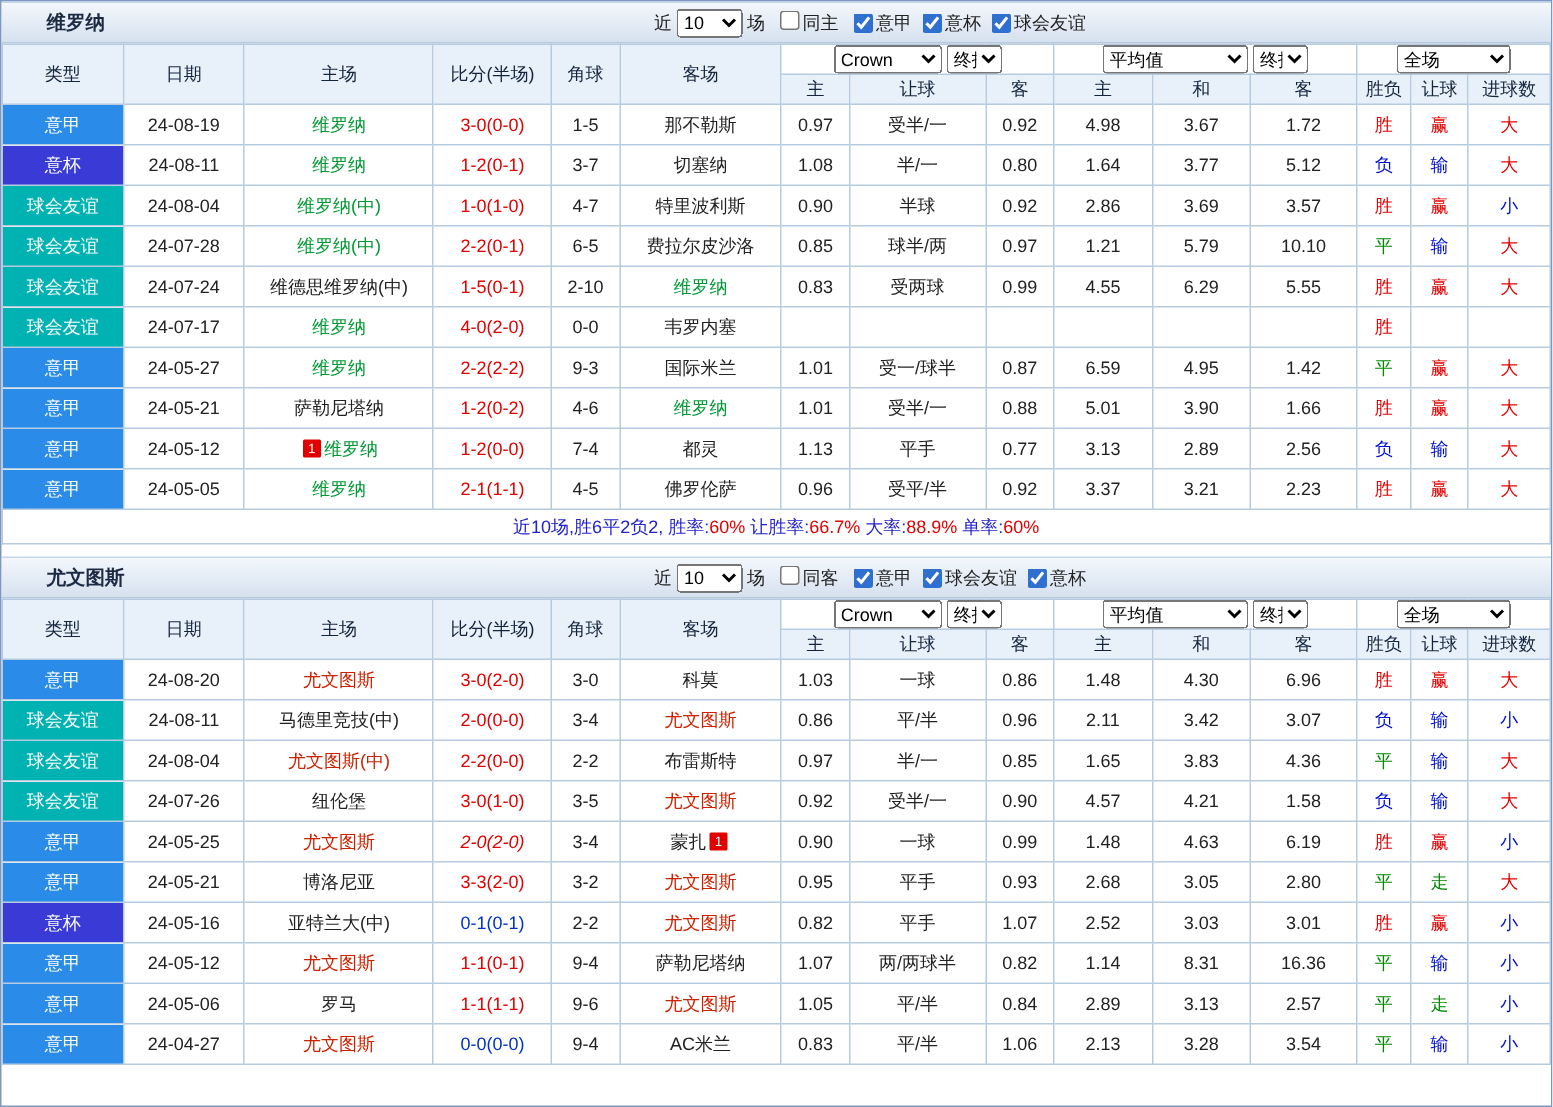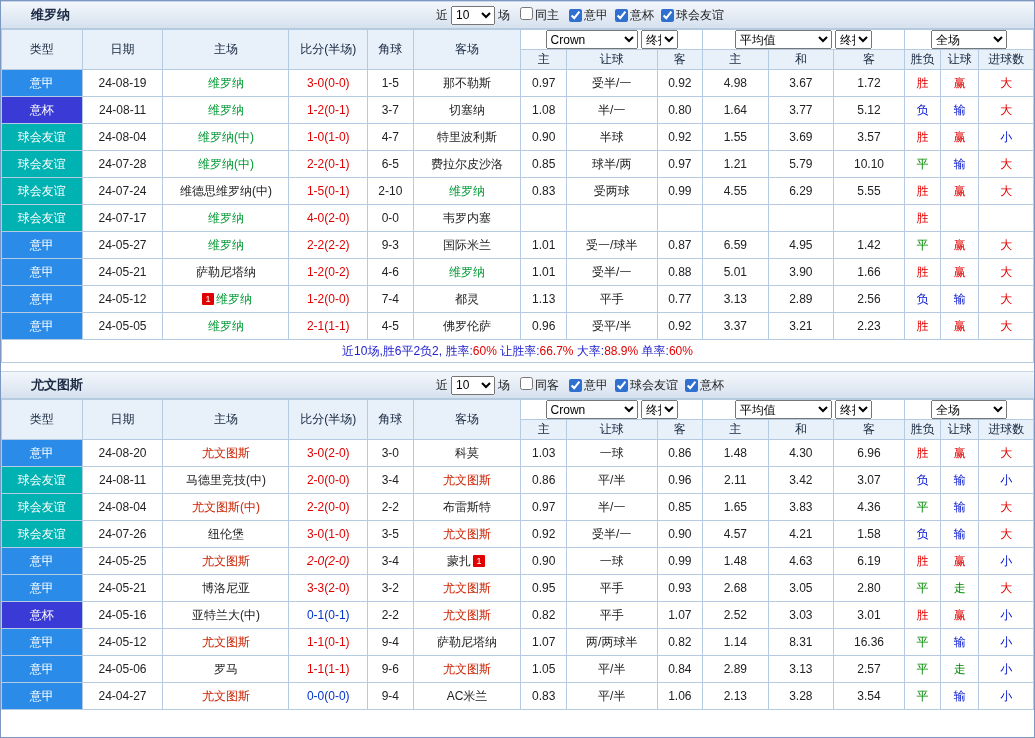--- a/index.html
+++ b/index.html
@@ -28,21 +28,21 @@
   table{border-collapse:collapse;table-layout:fixed;width:100%;font-size:12px}
   th,td{border:1px solid #b5cbe1;text-align:center;padding:0;overflow:hidden;white-space:nowrap}
   thead th{background:#e8f1fa;font-weight:normal;color:#14243c;height:19px}
   thead th.hsel{background:#ffffff}
   tbody td{height:26px;color:#222;background:#fff}
   td.league{color:#fff}
   .badge{display:inline-block;min-width:10px;height:12px;background:#e10000;color:#fff;font-size:9px;line-height:12px;border-radius:1px;margin:0 2px;padding:0 1px;vertical-align:1px}
   .summary{height:22px;line-height:22px;text-align:center;font-size:12px;border:1px solid #b5cbe1;border-top:none}
   .sec-gap{height:8px}
   .sel{height:19px;font-size:12px}
-  .w44{width:44px}.w72{width:92px}.w56{width:37px}.w84{width:97px}.w76{width:76px}
+  .w44{width:44px}.w72{width:72px}.w56{width:37px}.w84{width:97px}.w76{width:76px}
 </style>
 </head>
 <body>
 
 <div class="frame">
 
 
   <div class="section">
     <div class="sec-header">
       <span class="team-name">维罗纳</span>
@@ -158,21 +158,21 @@
           <tr>
             <td class="league" style="background: rgb(0, 178, 178);">球会友谊</td>
             <td>24-08-04</td>
             <td><span style="color: rgb(0, 153, 51);">维罗纳(中)</span></td>
             <td style="color: rgb(225, 0, 0);">1-0(1-0)</td>
             <td>4-7</td>
             <td><span>特里波利斯</span></td>
             <td>0.90</td>
             <td>半球</td>
             <td>0.92</td>
-            <td>1.55</td>
+            <td>2.86</td>
             <td>3.69</td>
             <td>3.57</td>
             <td style="color: rgb(225, 0, 0);">胜</td>
             <td style="color: rgb(225, 0, 0);">赢</td>
             <td style="color: rgb(0, 17, 204);">小</td>
           </tr>
           <tr>
             <td class="league" style="background: rgb(0, 178, 178);">球会友谊</td>
             <td>24-07-28</td>
             <td><span style="color: rgb(0, 153, 51);">维罗纳(中)</span></td>

